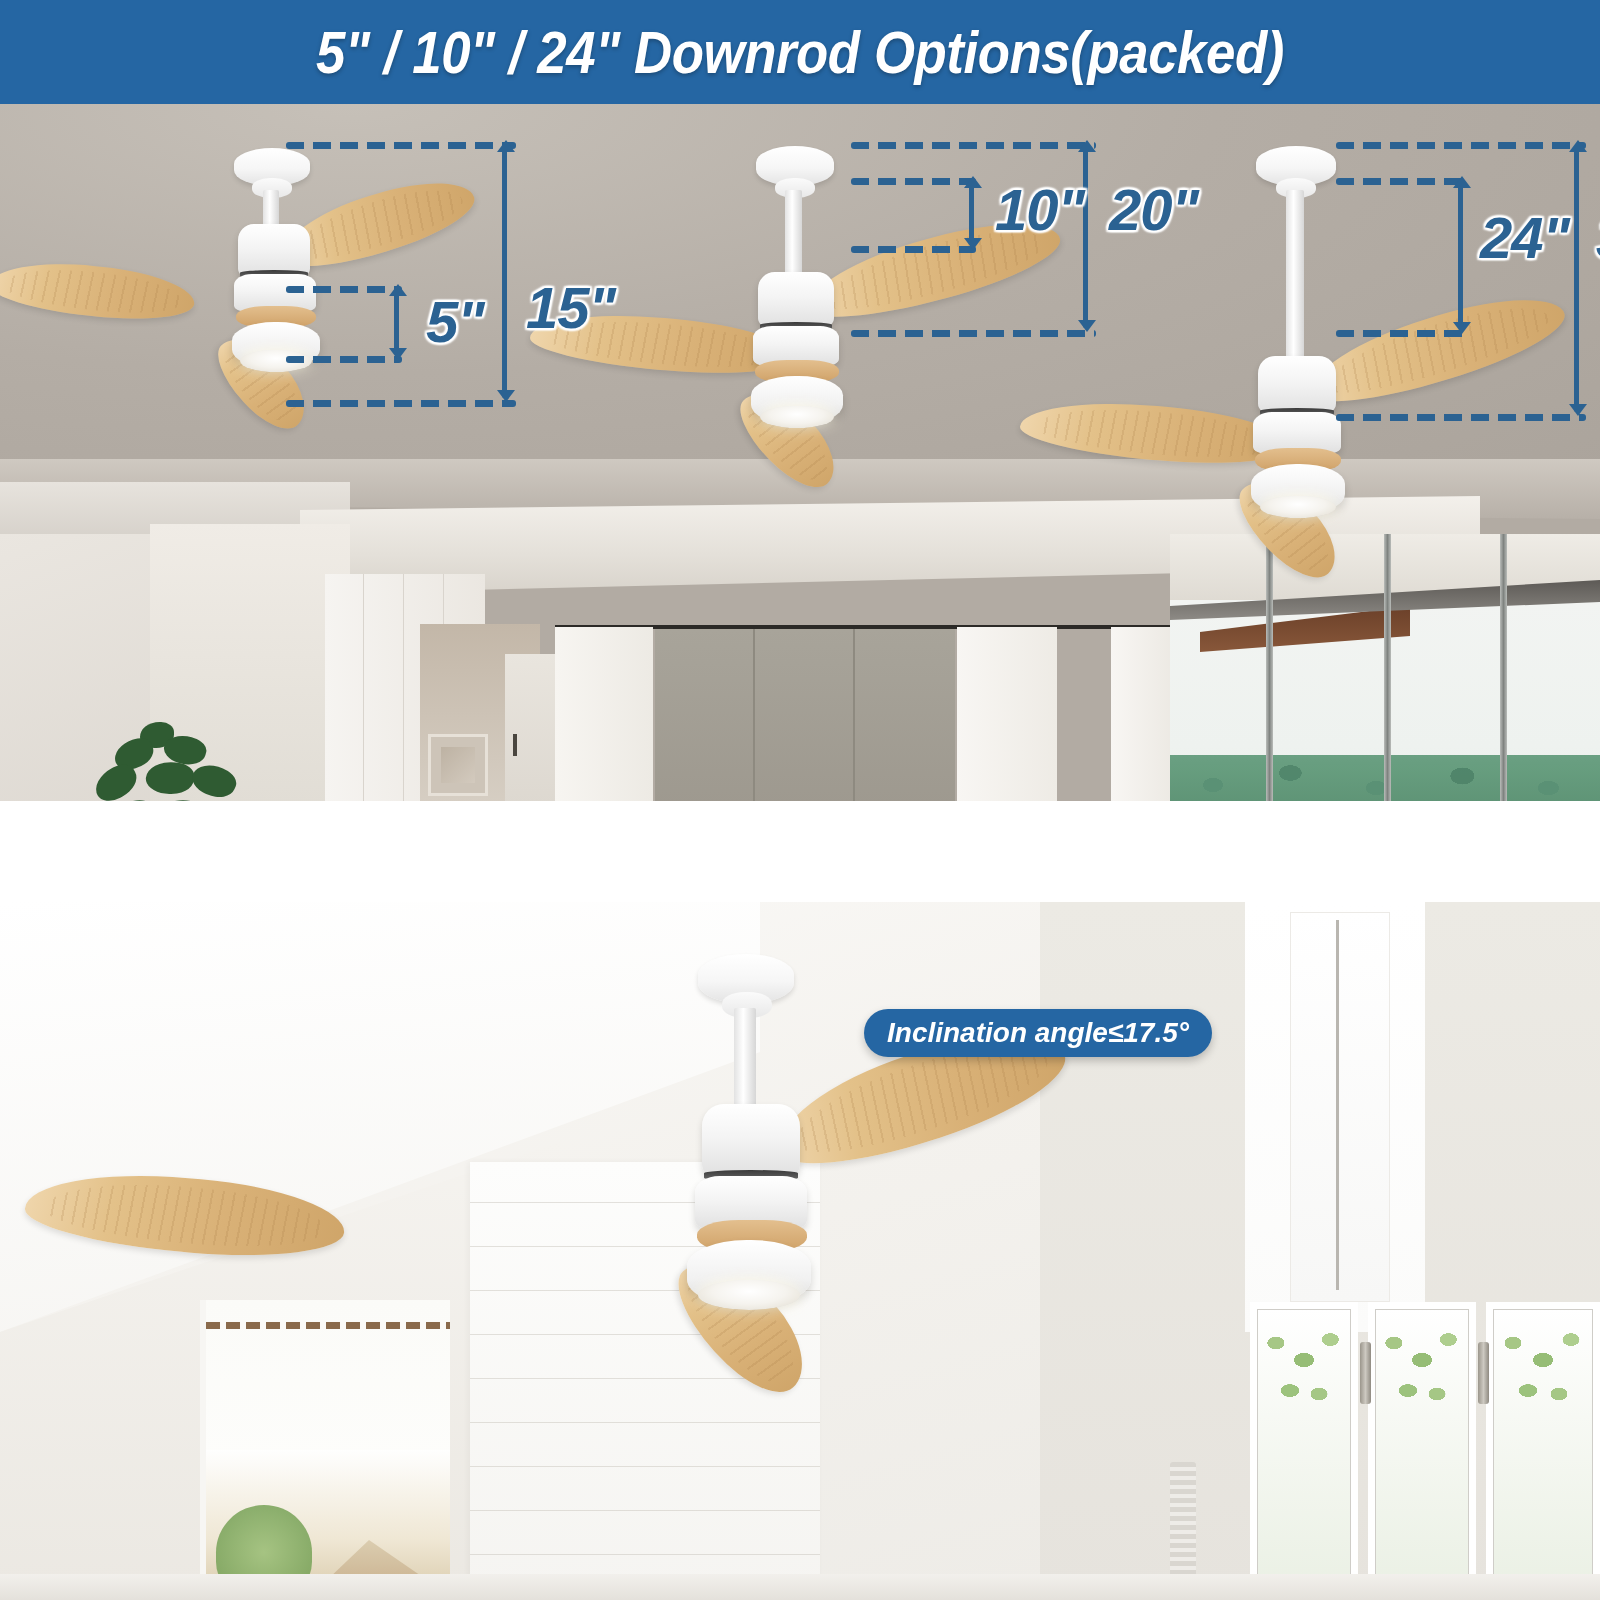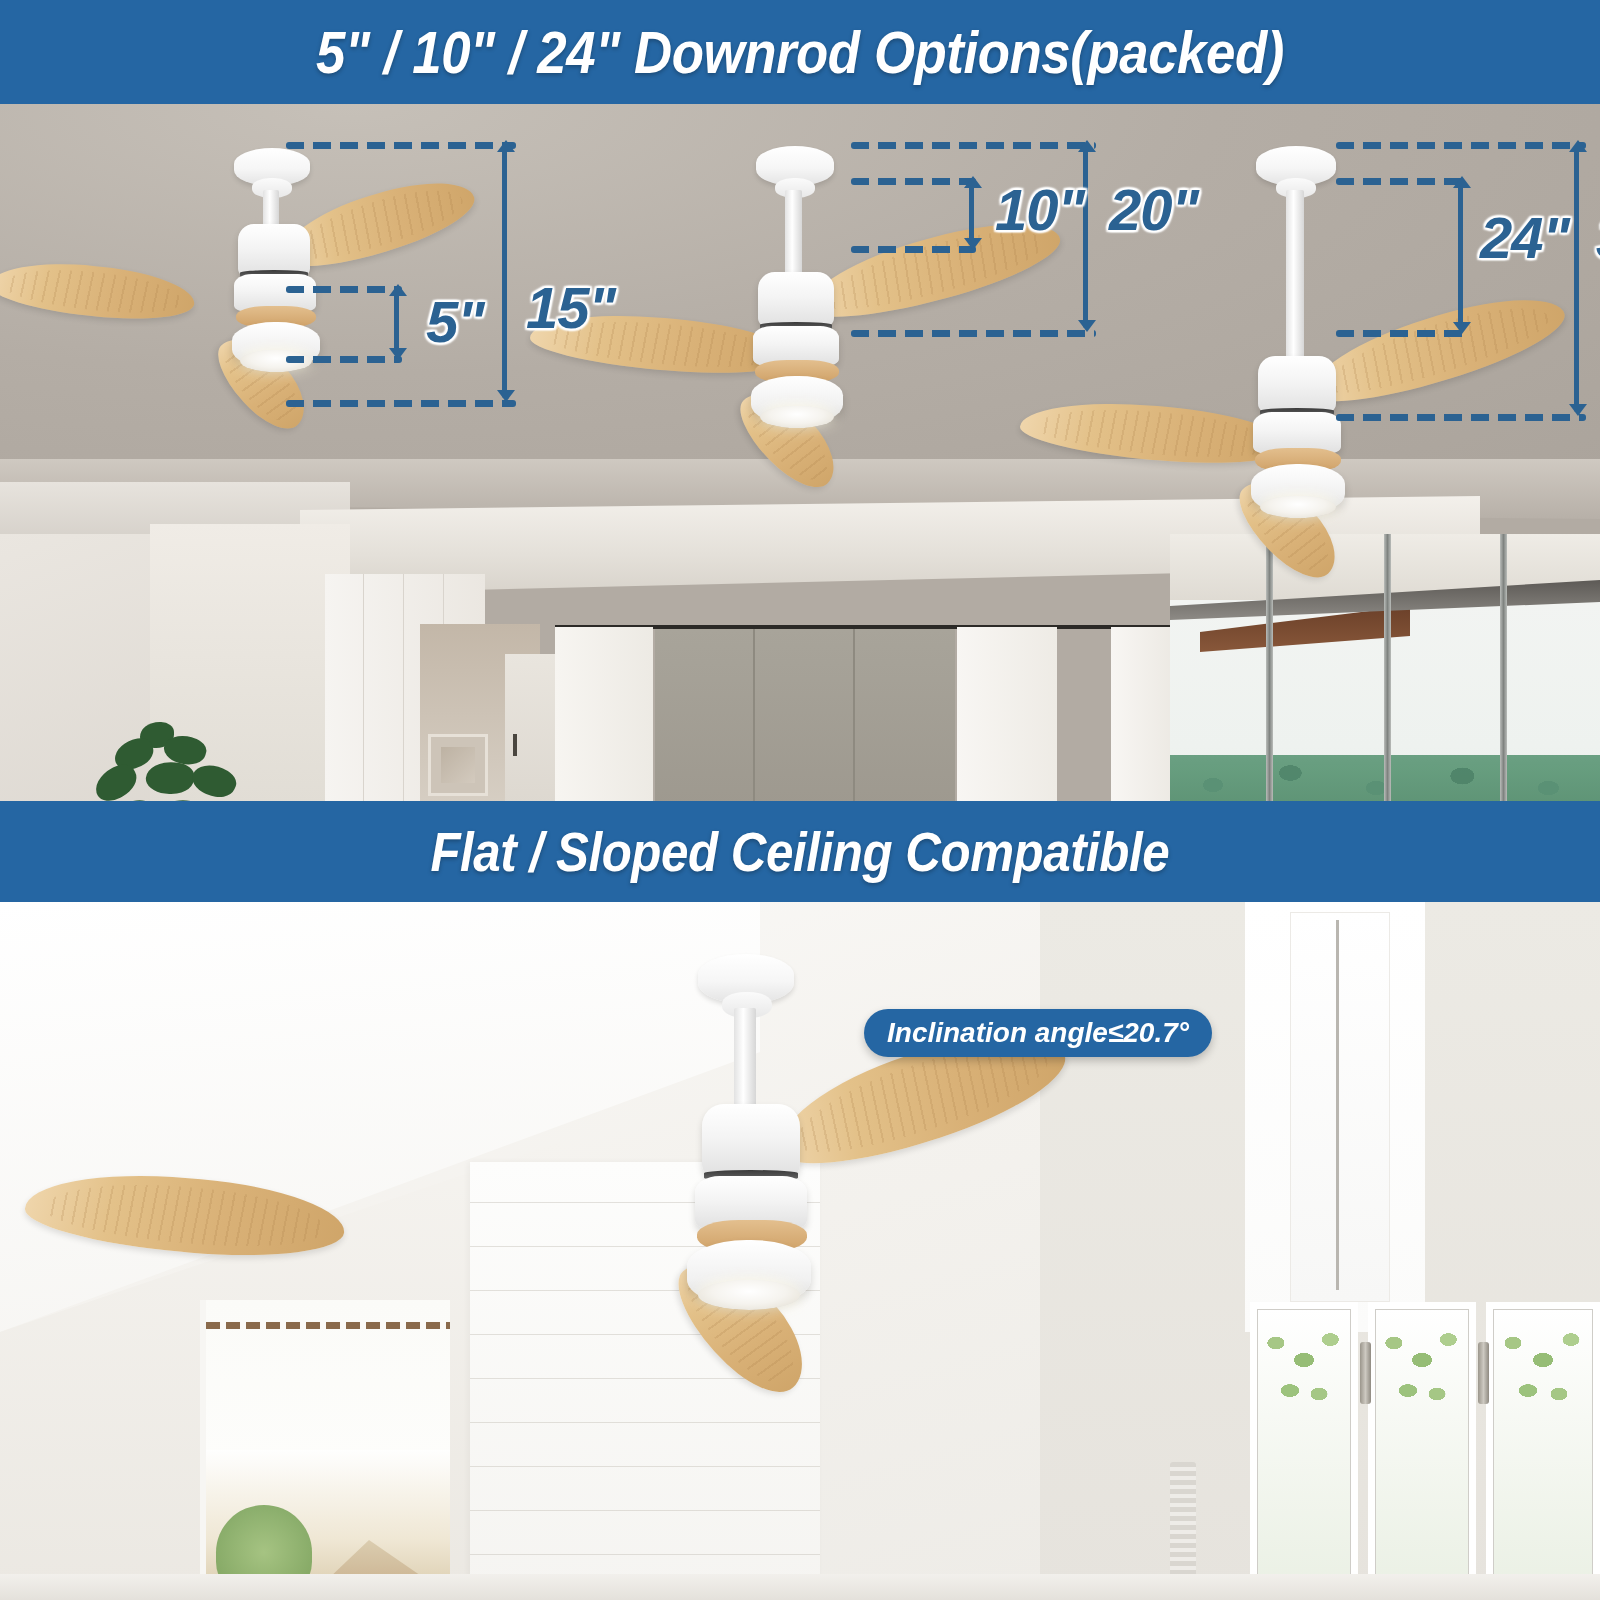--- a/index.html
+++ b/index.html
@@ -365,23 +365,20 @@
       <span class="varrow-d" style="left:123px;top:188px;"></span>
       <span class="vline" style="left:244px;top:14px;  height:264px;"></span>
       <span class="varrow-u" style="left:239px;top:6px;"></span>
       <span class="varrow-d" style="left:239px;top:270px;"></span>
       <span class="dimlabel" style="left:150px; top:70px; font-size:58px;">24"</span>
       <span class="dimlabel" style="left:266px; top:70px; font-size:58px;">34"</span>
     </div>
 
   </div>
 
-  <div class="banner banner-mid">
-    <div class="banner-text">Flat / Sloped Ceiling Compatible</div>
-  </div>
 
   <div class="photo photo-bot">
 
     <div class="b-wall"></div>
     <div class="b-slope"></div>
     <div class="b-slope2"></div>
     <div class="b-rightwall"></div>
 
     <div class="b-dormer"></div>
     <div class="b-dormer-in"></div>
@@ -442,18 +439,18 @@
 
       <div class="blade" style="left:376px; top:318px; width:160px; height:76px;
                   transform:rotate(48deg); transform-origin:10% 10%;"></div>
 
       <div class="lightcan" style="left:357px; top:308px; width:124px; height:66px;"></div>
       <div class="lens" style="left:368px; top:348px; width:102px; height:30px;"></div>
     </div>
 
     <div class="pill" style="left:864px; top:1009px; width:348px; height:48px; font-size:28px;
                 top:107px;">
-      <span>Inclination angle≤20.7°</span>
+      <span>Inclination angle≤17.5°</span>
     </div>
 
   </div>
 
 </div>
 
 </body></html>

